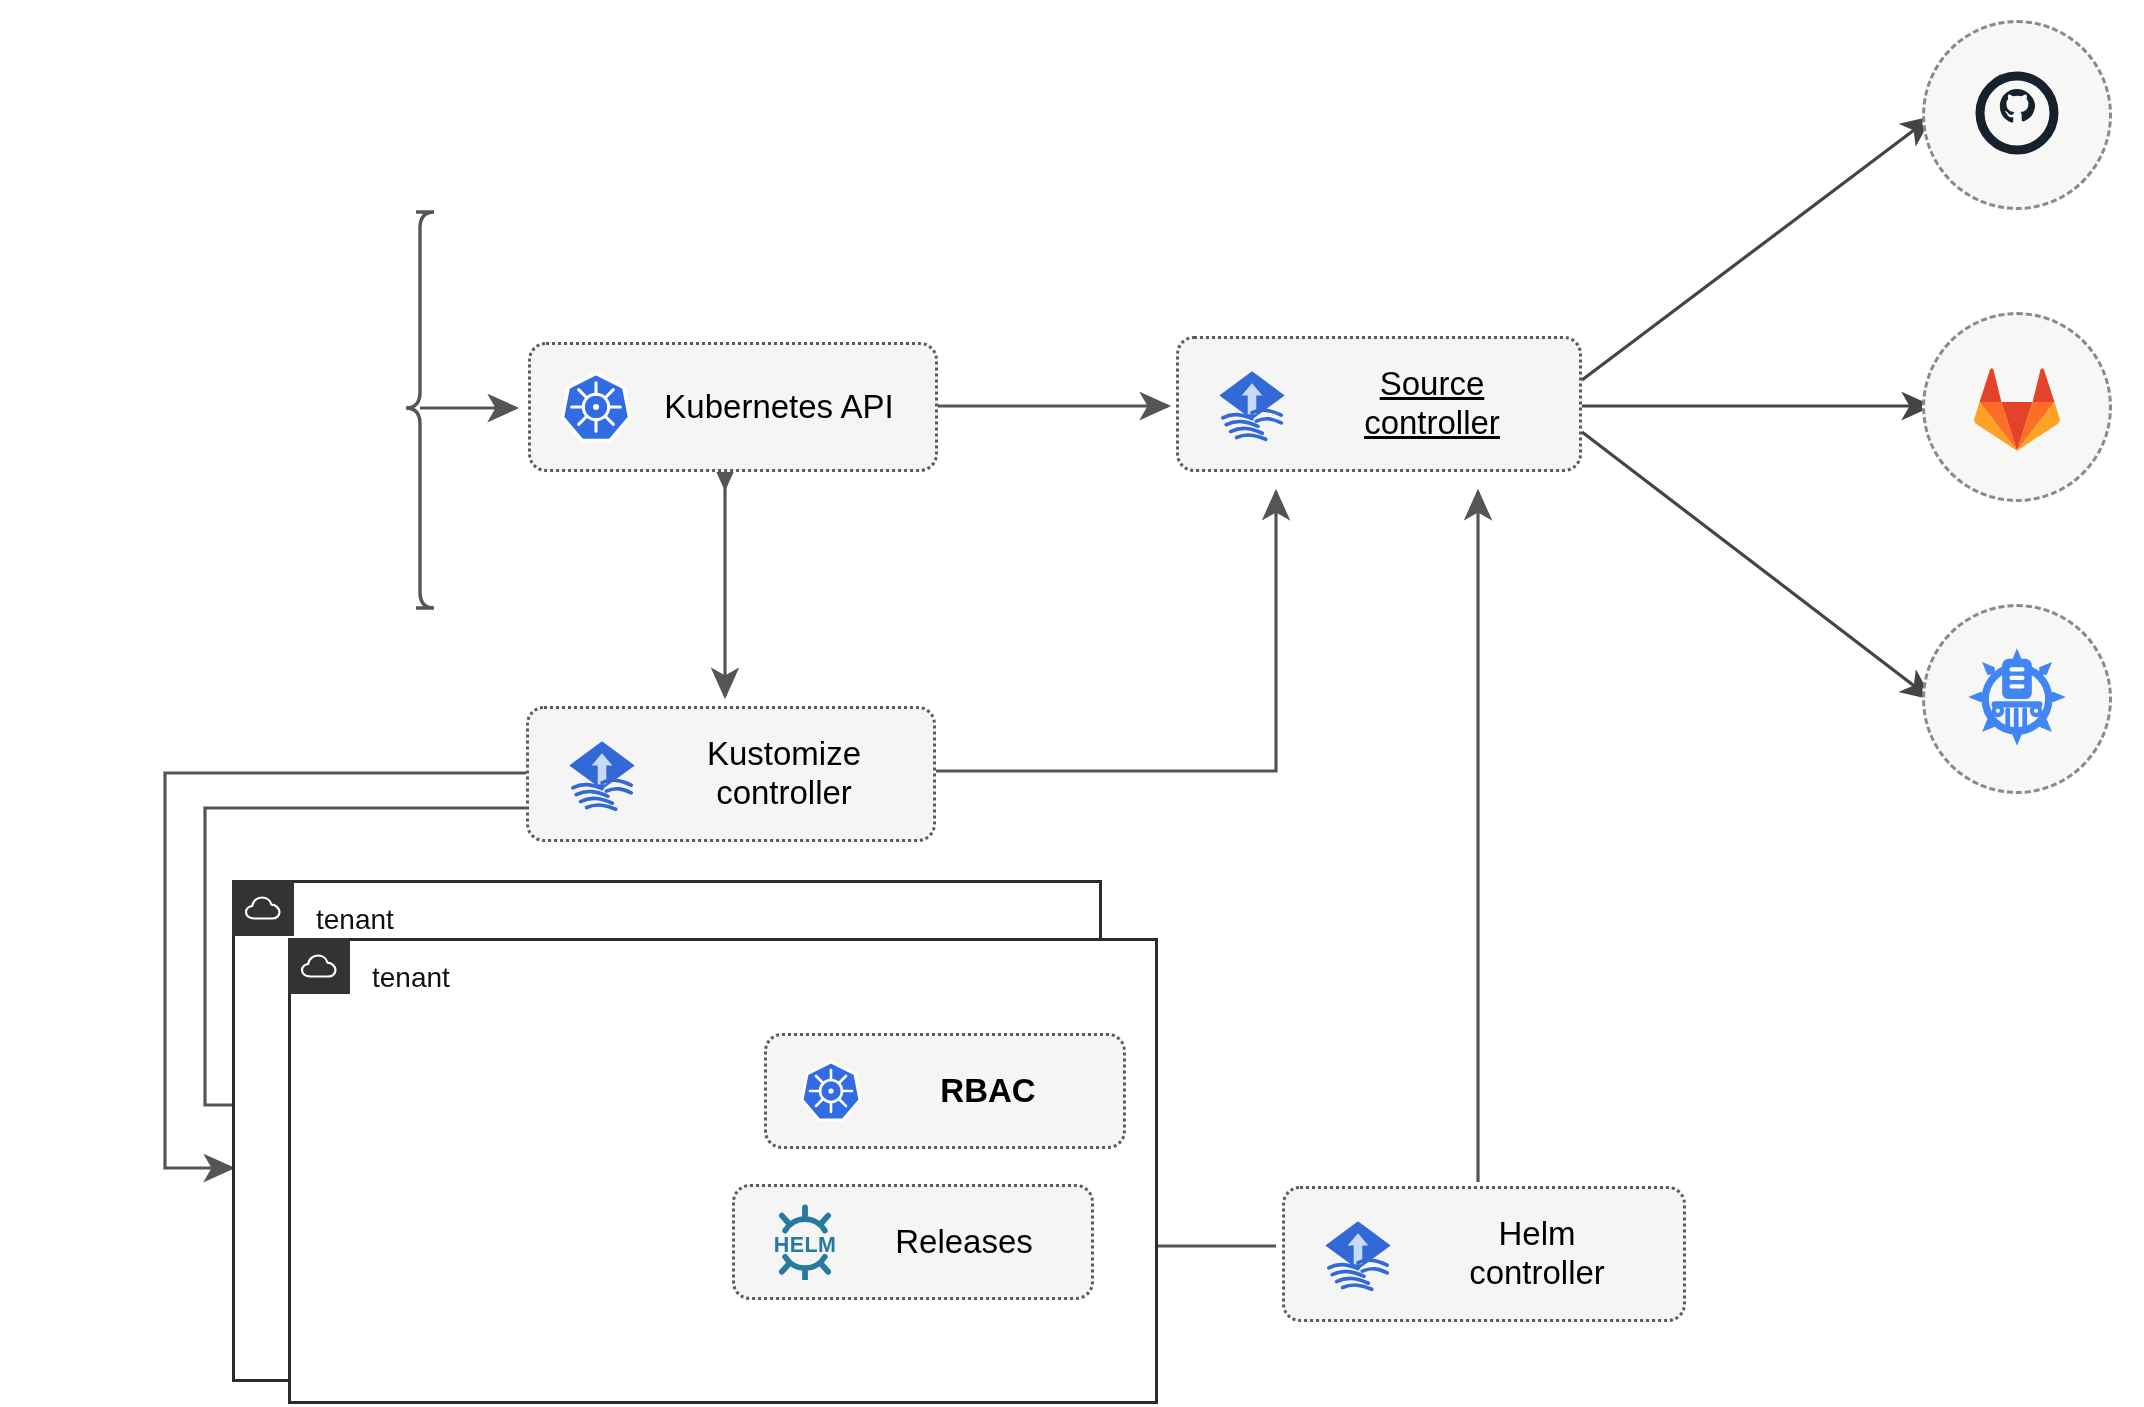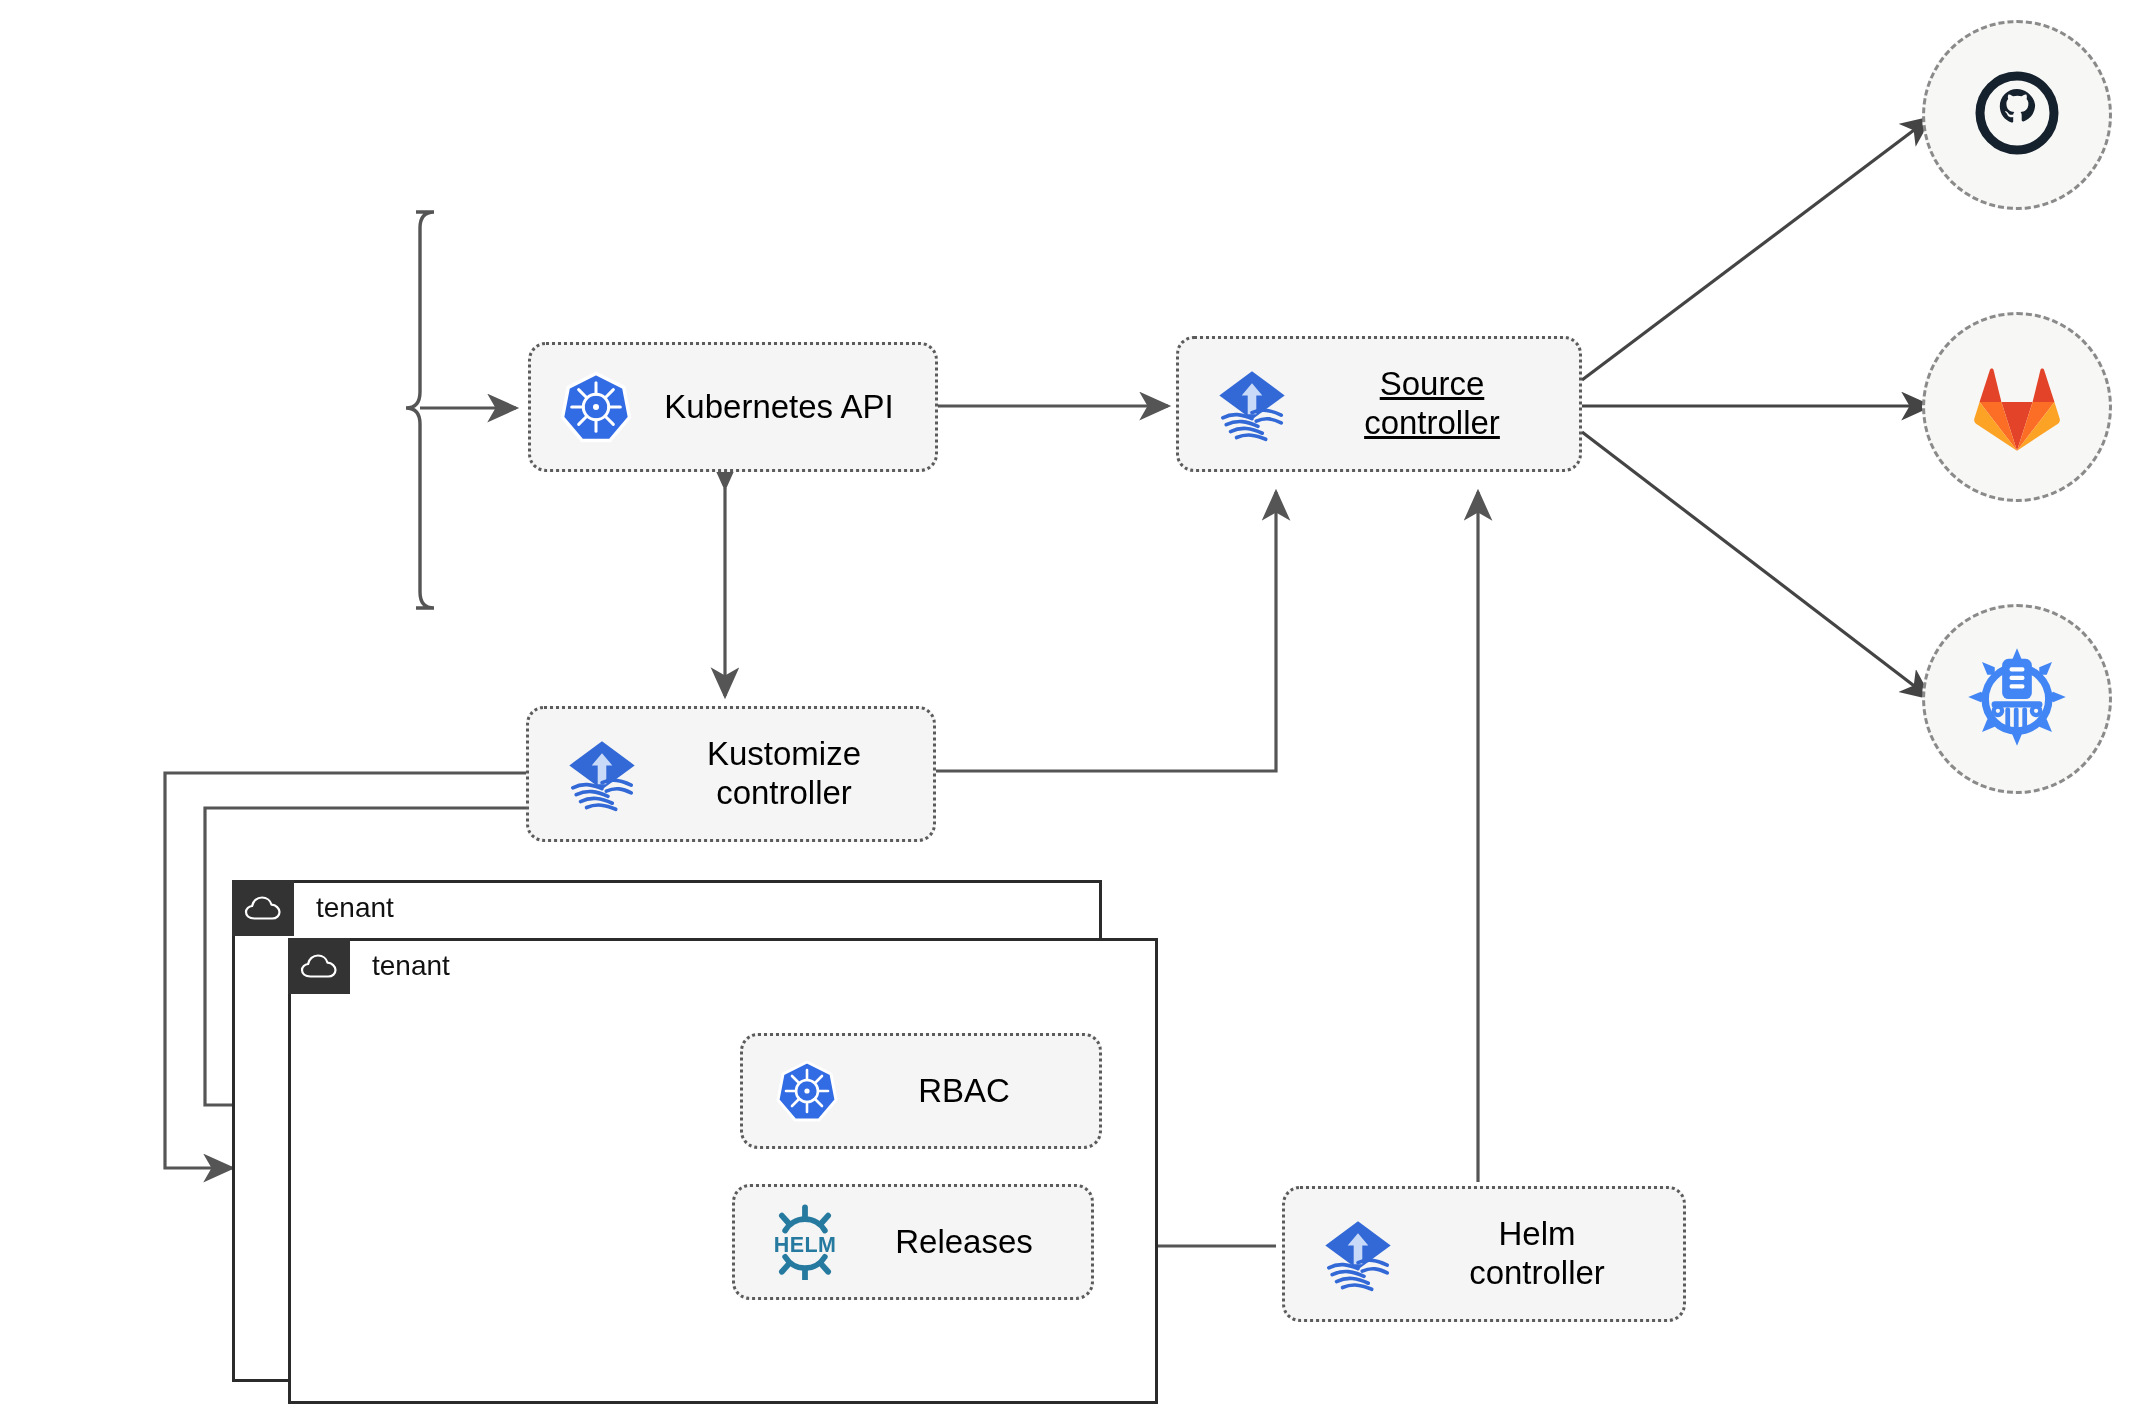--- a/index.html
+++ b/index.html
@@ -32,21 +32,21 @@
   .tenant{
     position:absolute;
     background:#ffffff;
     border:3px solid #2b2b2b;
     box-sizing:border-box;
   }
   .tenant-head{
     position:absolute;
     left:-3px;top:-3px;
     height:56px;
-    display:flex;align-items:center;
+    display:flex;align-items:flex-end;
     background:transparent;
   }
   .tenant-badge{
     width:62px;height:56px;
     background:#333333;
     display:flex;align-items:center;justify-content:center;
     flex:0 0 auto;
   }
   .tenant-name{
     font-size:28px;color:#111;
@@ -208,21 +208,21 @@
           <path d="M50,60 C62,55 72,57 84,63"></path>
           <path d="M55,70 C66,65 74,67 84,72"></path>
         </g>
       </svg>
     </span>
     <span class="label">Helm
 controller</span>
   </div>
 
 
-  <div class="node" style="left:740px;top:1033px;width:362px;height:116px;">
+  <div class="node" style="left:764px;top:1033px;width:362px;height:116px;font-weight:bold;">
     <span class="ico" style="margin-left:32px;">
       <svg width="64" height="64" viewBox="0 0 64 64" aria-hidden="true">
         <polygon points="32,3 56,15 61,41 44,61 20,61 3,41 8,15" fill="#326CE5" stroke="#ffffff" stroke-width="3" stroke-linejoin="round"></polygon>
         <g fill="none" stroke="#ffffff" stroke-width="2.6" stroke-linecap="round">
           <circle cx="32" cy="32" r="11"></circle>
           <circle cx="32" cy="32" r="2.6" fill="#ffffff" stroke="none"></circle>
           <line x1="32" y1="11" x2="32" y2="21"></line>
             <line x1="32" y1="43" x2="32" y2="53"></line>
           <line x1="11" y1="32" x2="21" y2="32"></line>
             <line x1="43" y1="32" x2="53" y2="32"></line>

